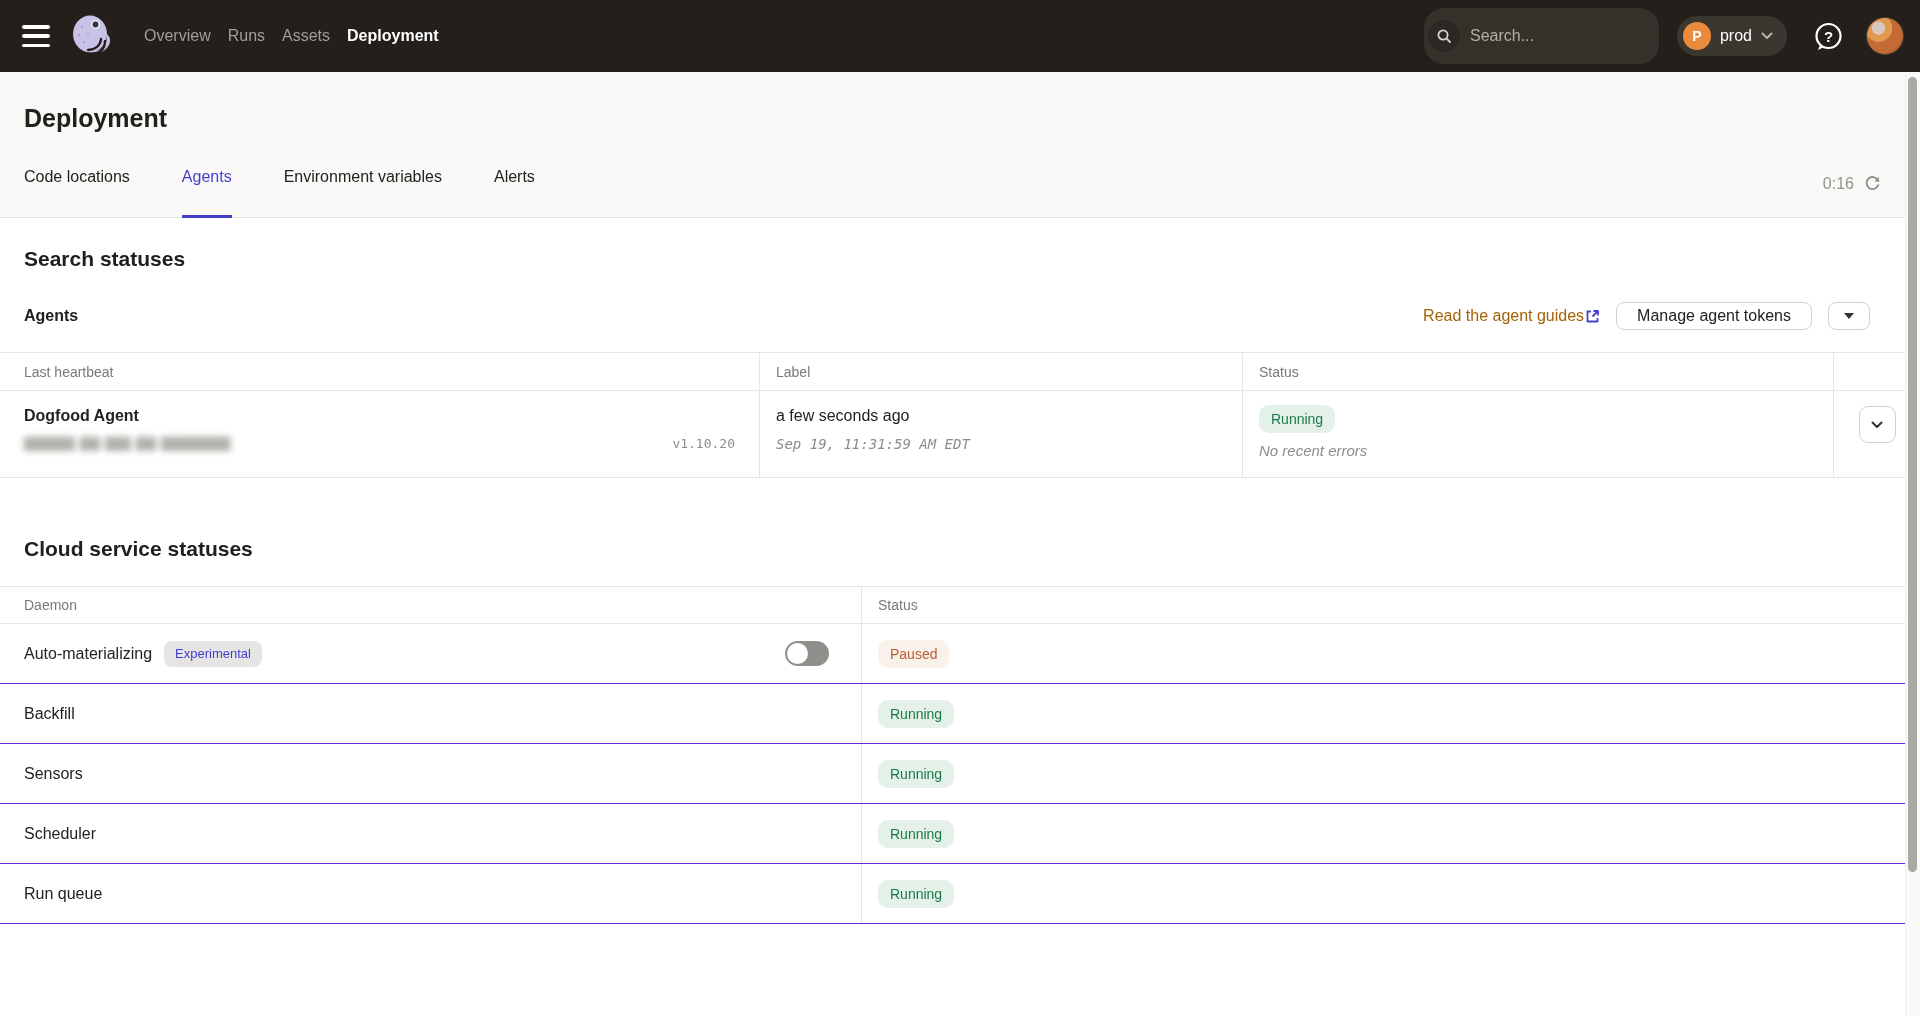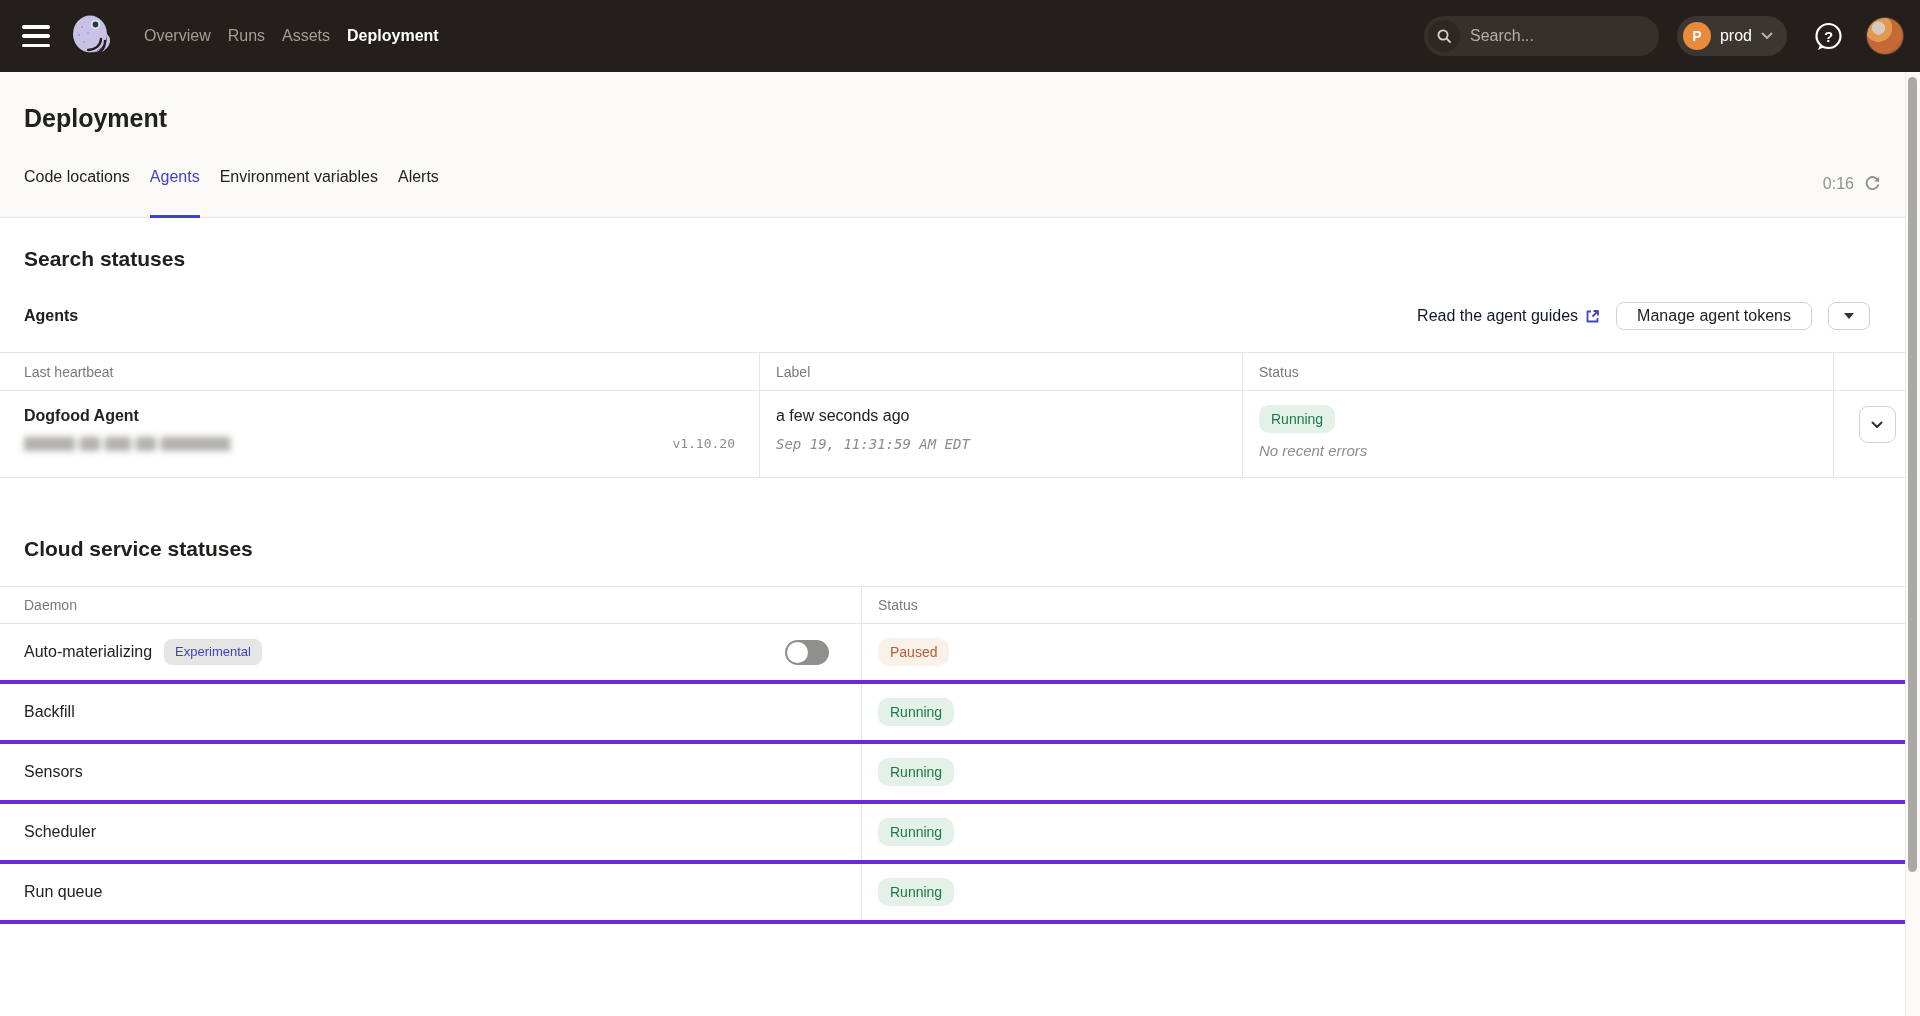--- a/index.html
+++ b/index.html
@@ -9,47 +9,47 @@
 
   
   .topbar { height:72px; background:#241F1B; display:flex; align-items:center; padding:0 16px 0 22px; }
   .hamburger { width:28px; height:22px; display:flex; flex-direction:column; justify-content:space-between; cursor:pointer; margin-right:18px; }
   .hamburger span { display:block; height:3.5px; background:#fff; border-radius:2px; }
   .logo { width:46px; height:46px; margin-right:30px; }
   .nav { display:flex; gap:17px; align-items:center; }
   .nav-link { font-size:16px; font-weight:500; color:#A19D97; cursor:pointer; }
   .nav-link.active { color:#ffffff; font-weight:700; }
   .topbar-right { margin-left:auto; display:flex; align-items:center; }
-  .search-pill { width:235px; height:40px; background:#353029; border-radius:20px; display:flex; align-items:center; padding:0 8px 0 4px; }
+  .search-pill { width:235px; height:56px; background:#353029; border-radius:20px; display:flex; align-items:center; padding:0 8px 0 4px; }
   .search-iconwrap { width:32px; height:32px; border-radius:50%; background:#2B2722; display:flex; align-items:center; justify-content:center; flex:0 0 auto; }
   .search-pill input { flex:1; background:transparent; border:none; outline:none; color:#E8E5E0; font-size:16px; padding:0 10px; font-family:inherit; }
   .search-pill input::placeholder { color:#B3AFA8; }
   .slash-key { width:26px; height:26px; border-radius:7px; background:#3A352E; border:1px solid #57524A; color:#C8C4BE; font-size:14px; display:flex; align-items:center; justify-content:center; }
   .org-pill { margin-left:18px; height:40px; background:#3B362F; border-radius:20px; display:flex; align-items:center; gap:9px; padding:0 14px 0 6px; cursor:pointer; }
   .org-avatar { width:28px; height:28px; border-radius:50%; background:#E98A3D; color:#fff; font-size:14px; font-weight:700; display:flex; align-items:center; justify-content:center; }
   .org-name { color:#fff; font-size:16px; font-weight:500; }
   .help-btn { margin-left:26px; cursor:pointer; display:flex; }
   .user-avatar { margin-left:22px; width:38px; height:38px; border-radius:50%; cursor:pointer;
      background: radial-gradient(circle at 32% 28%, #d9c8bf 0 18%, #e3984f 19% 38%, #c46a35 39% 70%, #84421f 100%); border:1px solid #4a413a; }
 
   
   .header-strip { background:#FAF9F8; border-bottom:1px solid #E8E6E3; padding:28px 0 0 24px; height:146px; position:relative; }
   .page-title { font-size:25px; font-weight:700; color:#21201D; line-height:36px; }
-  .tabs { display:flex; gap:20px; margin-top:30px; }
+  .tabs { display:flex; gap:52px; margin-top:30px; }
   .tab { font-size:16px; font-weight:500; line-height:22px; padding-bottom:27px; cursor:pointer; color:#24221E; border-bottom:3px solid transparent; }
   .tab.active { color:#4440CE; border-bottom-color:#4440CE; }
   .refresh-area { position:absolute; right:38px; bottom:24px; display:flex; align-items:center; gap:9px; }
   .refresh-timer { color:#93918C; font-size:16px; }
 
   
   .section-h2 { font-size:21px; font-weight:700; color:#21201D; margin:28px 0 0 24px; line-height:26px; }
   .agents-row { display:flex; align-items:center; justify-content:space-between; margin-top:24px; padding:0 50px 0 24px; height:40px; }
   .subheading { font-size:16px; font-weight:700; color:#21201D; }
   .agents-actions { display:flex; align-items:center; gap:16px; }
-  .guide-link { display:flex; align-items:center; gap:7px; color:#0f172a; font-size:16px; font-weight:500; cursor:pointer; }
+  .guide-link { display:flex; align-items:center; gap:1px; color:#a16207; font-size:16px; font-weight:500; cursor:pointer; }
   .btn { background:#fff; border:1px solid #D3D1CC; border-radius:8px; height:28px; display:flex; align-items:center; justify-content:center; font-size:16px; color:#24221E; cursor:pointer; }
   .btn-manage { padding:0 20px; }
   .btn-caret { width:42px; }
   .caret-down { width:0; height:0; border-left:5px solid transparent; border-right:5px solid transparent; border-top:6px solid #35332E; }
 
   
   .tbl { width:100%; border-top:1px solid #E8E6E3; margin-top:16px; }
   .tbl-head, .tbl-row { display:grid; }
   .agents-grid { grid-template-columns:759px 483px 591px 87px; }
   .cloud-grid { grid-template-columns:861px 1059px; }
@@ -69,21 +69,21 @@
   .cell-sub.mono { font-family:"DejaVu Sans Mono",monospace; font-size:14px; }
   .badge { display:inline-block; font-size:14px; padding:5px 12px; border-radius:10px; line-height:18px; }
   .badge-running { background:#E3F1E8; color:#1C7A48; }
   .badge-paused { background:#F9F2EB; color:#BD5B31; }
   .badge-exp { background:#e5e5e5; color:#423FCB; font-size:13px; padding:4px 11px; border-radius:8px; }
   .expand-cell { display:flex; justify-content:center; padding-top:15px; }
   .btn-expand { width:37px; height:37px; border-radius:9px; background:#fff; border:1px solid #D3D1CC; display:flex; align-items:center; justify-content:center; cursor:pointer; }
 
   .cloud-tbl { margin-top:24px; }
   .cloud-head .th { height:36px; padding-top:0; padding-bottom:0; }
-  .cloud-row { height:60px; border-bottom:4px solid #6d28d9; }
+  .cloud-row { height:60px; border-bottom:1px solid #6d28d9; }
   .cloud-row .td { padding-top:0; display:flex; align-items:center; }
   .daemon-cell { justify-content:flex-start; gap:12px; }
   .daemon-name { font-size:16px; color:#24221E; }
   .toggle { margin-left:auto; margin-right:16px; width:44px; height:25px; border-radius:13px; background:#908F8B; position:relative; cursor:pointer; flex:0 0 auto; }
   .toggle .knob { position:absolute; left:2px; top:2px; width:21px; height:21px; border-radius:50%; background:#fff; }
 
   
   .scroll-track { position:absolute; top:72px; right:0; width:15px; height:944px; background:#FAF9F8; border-left:1px solid #EFEEEC; }
   .scroll-thumb { position:absolute; top:5px; right:3px; width:9px; height:795px; border-radius:5px; background:#ABA9A6; cursor:pointer; }
 

